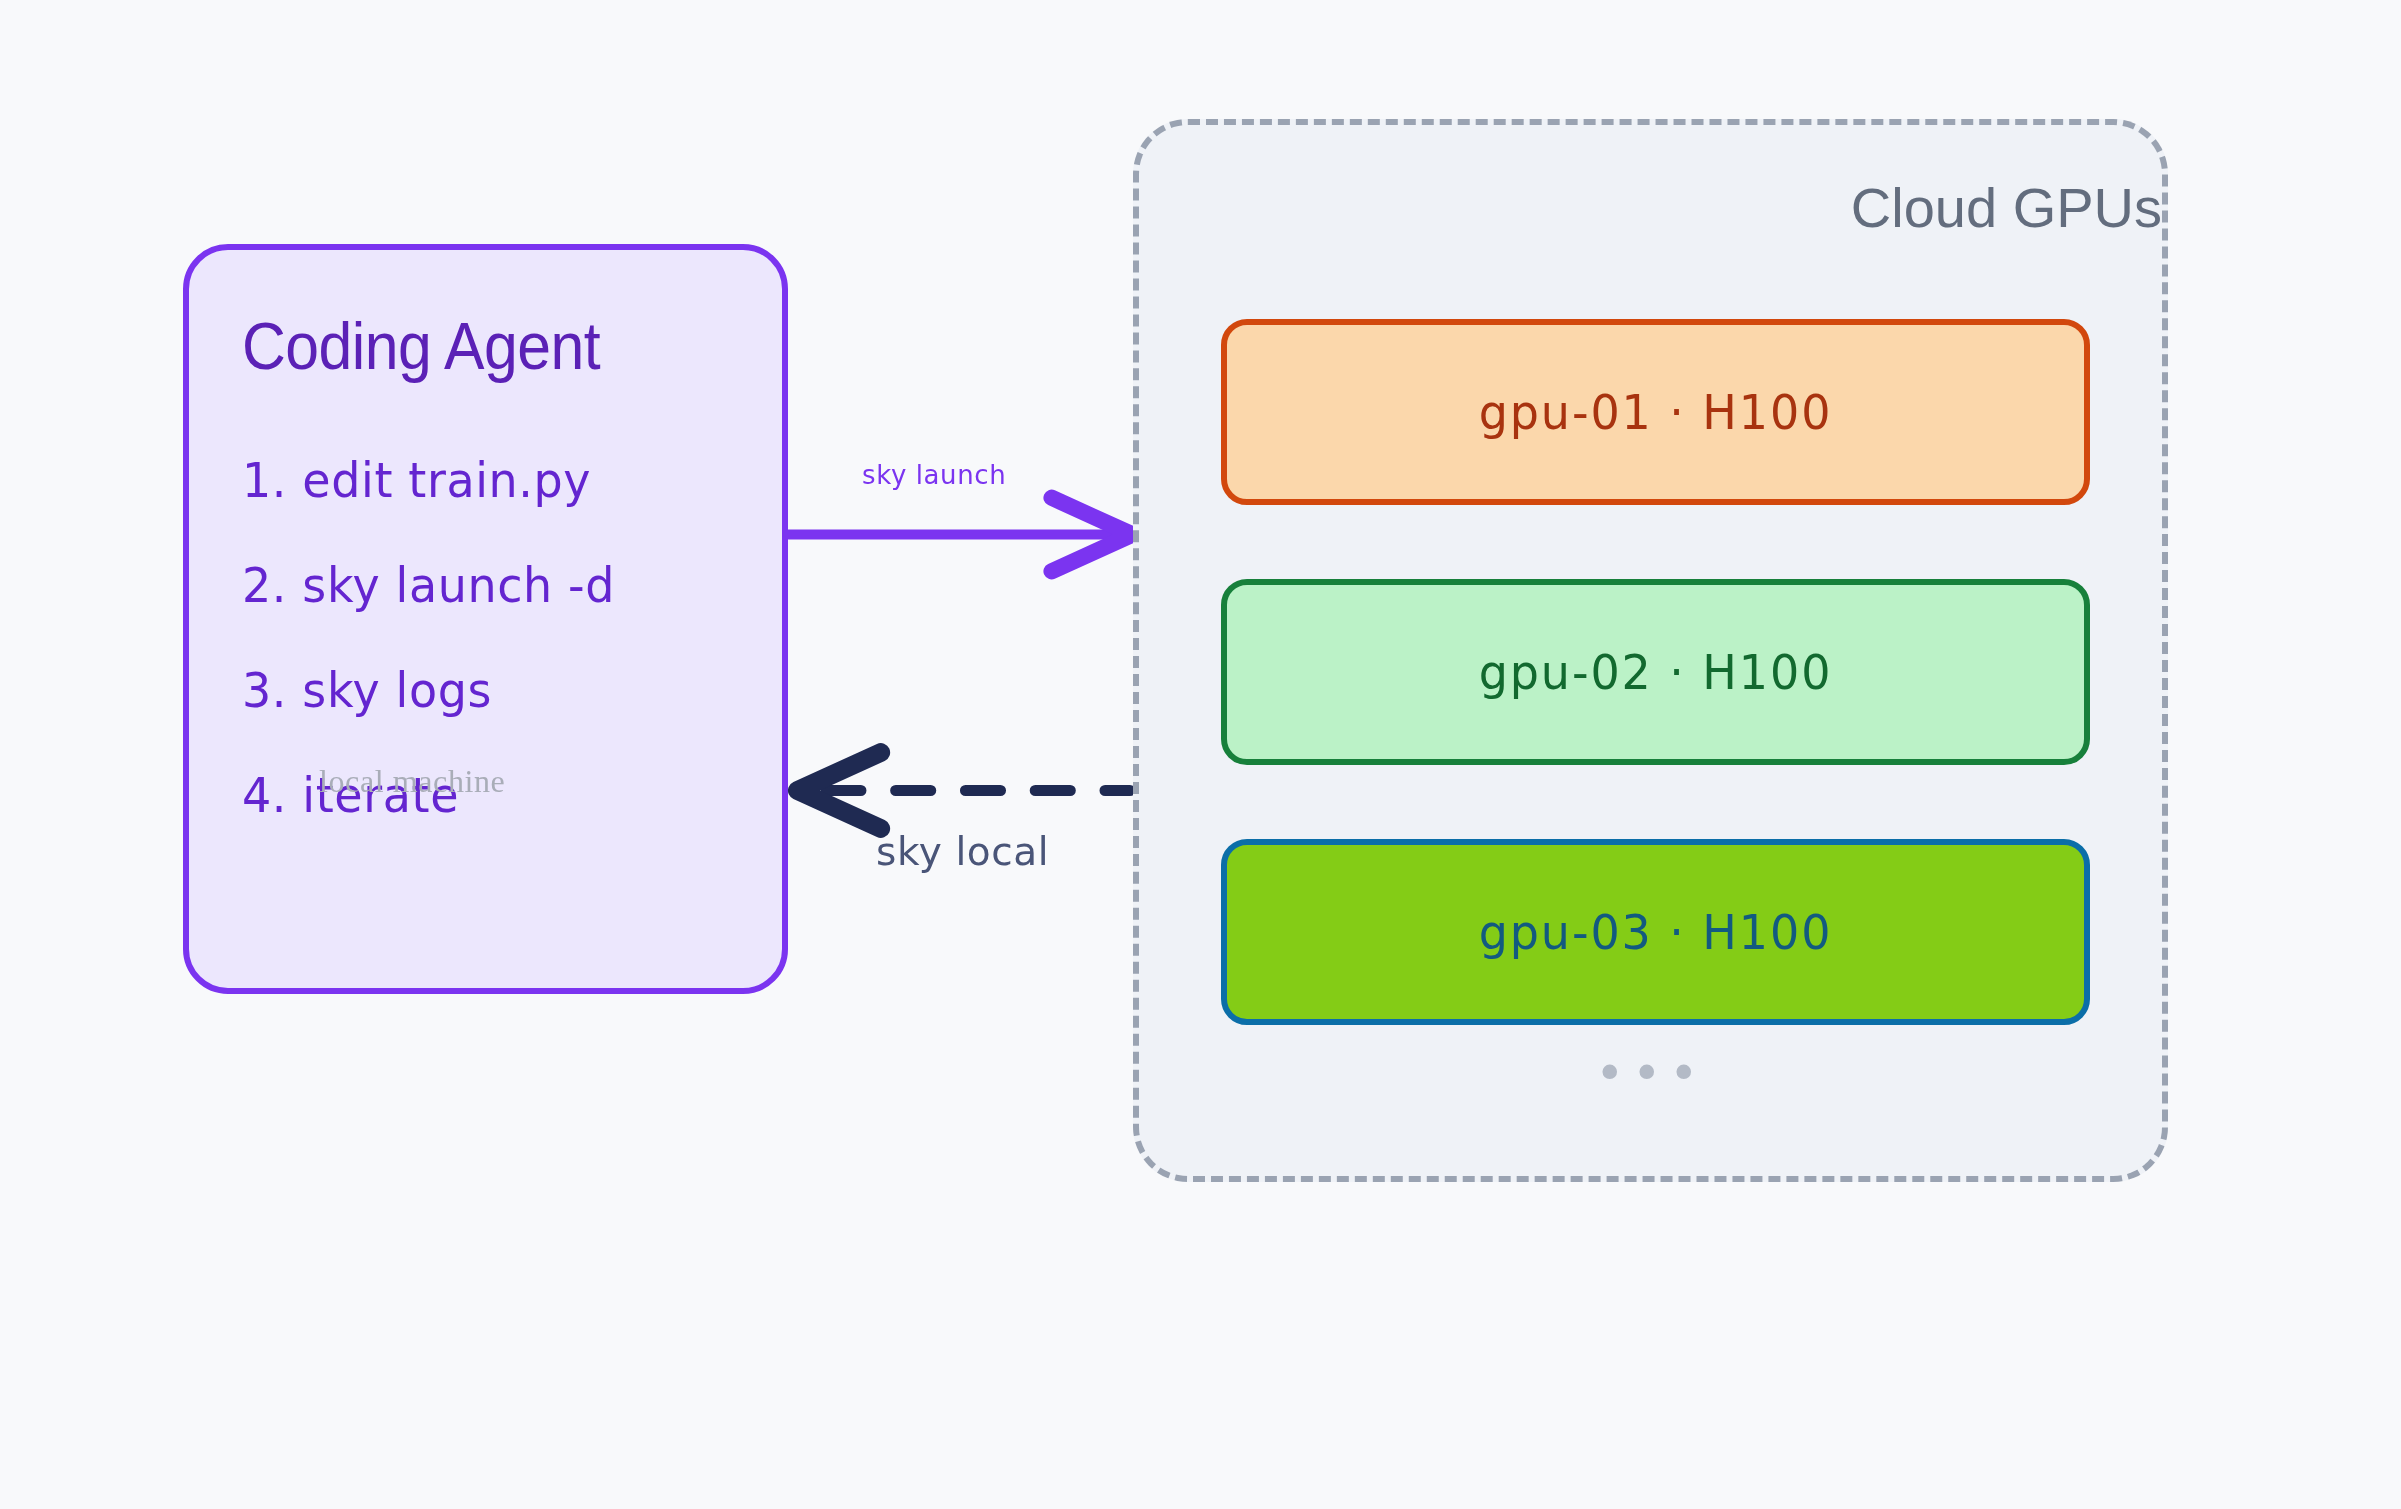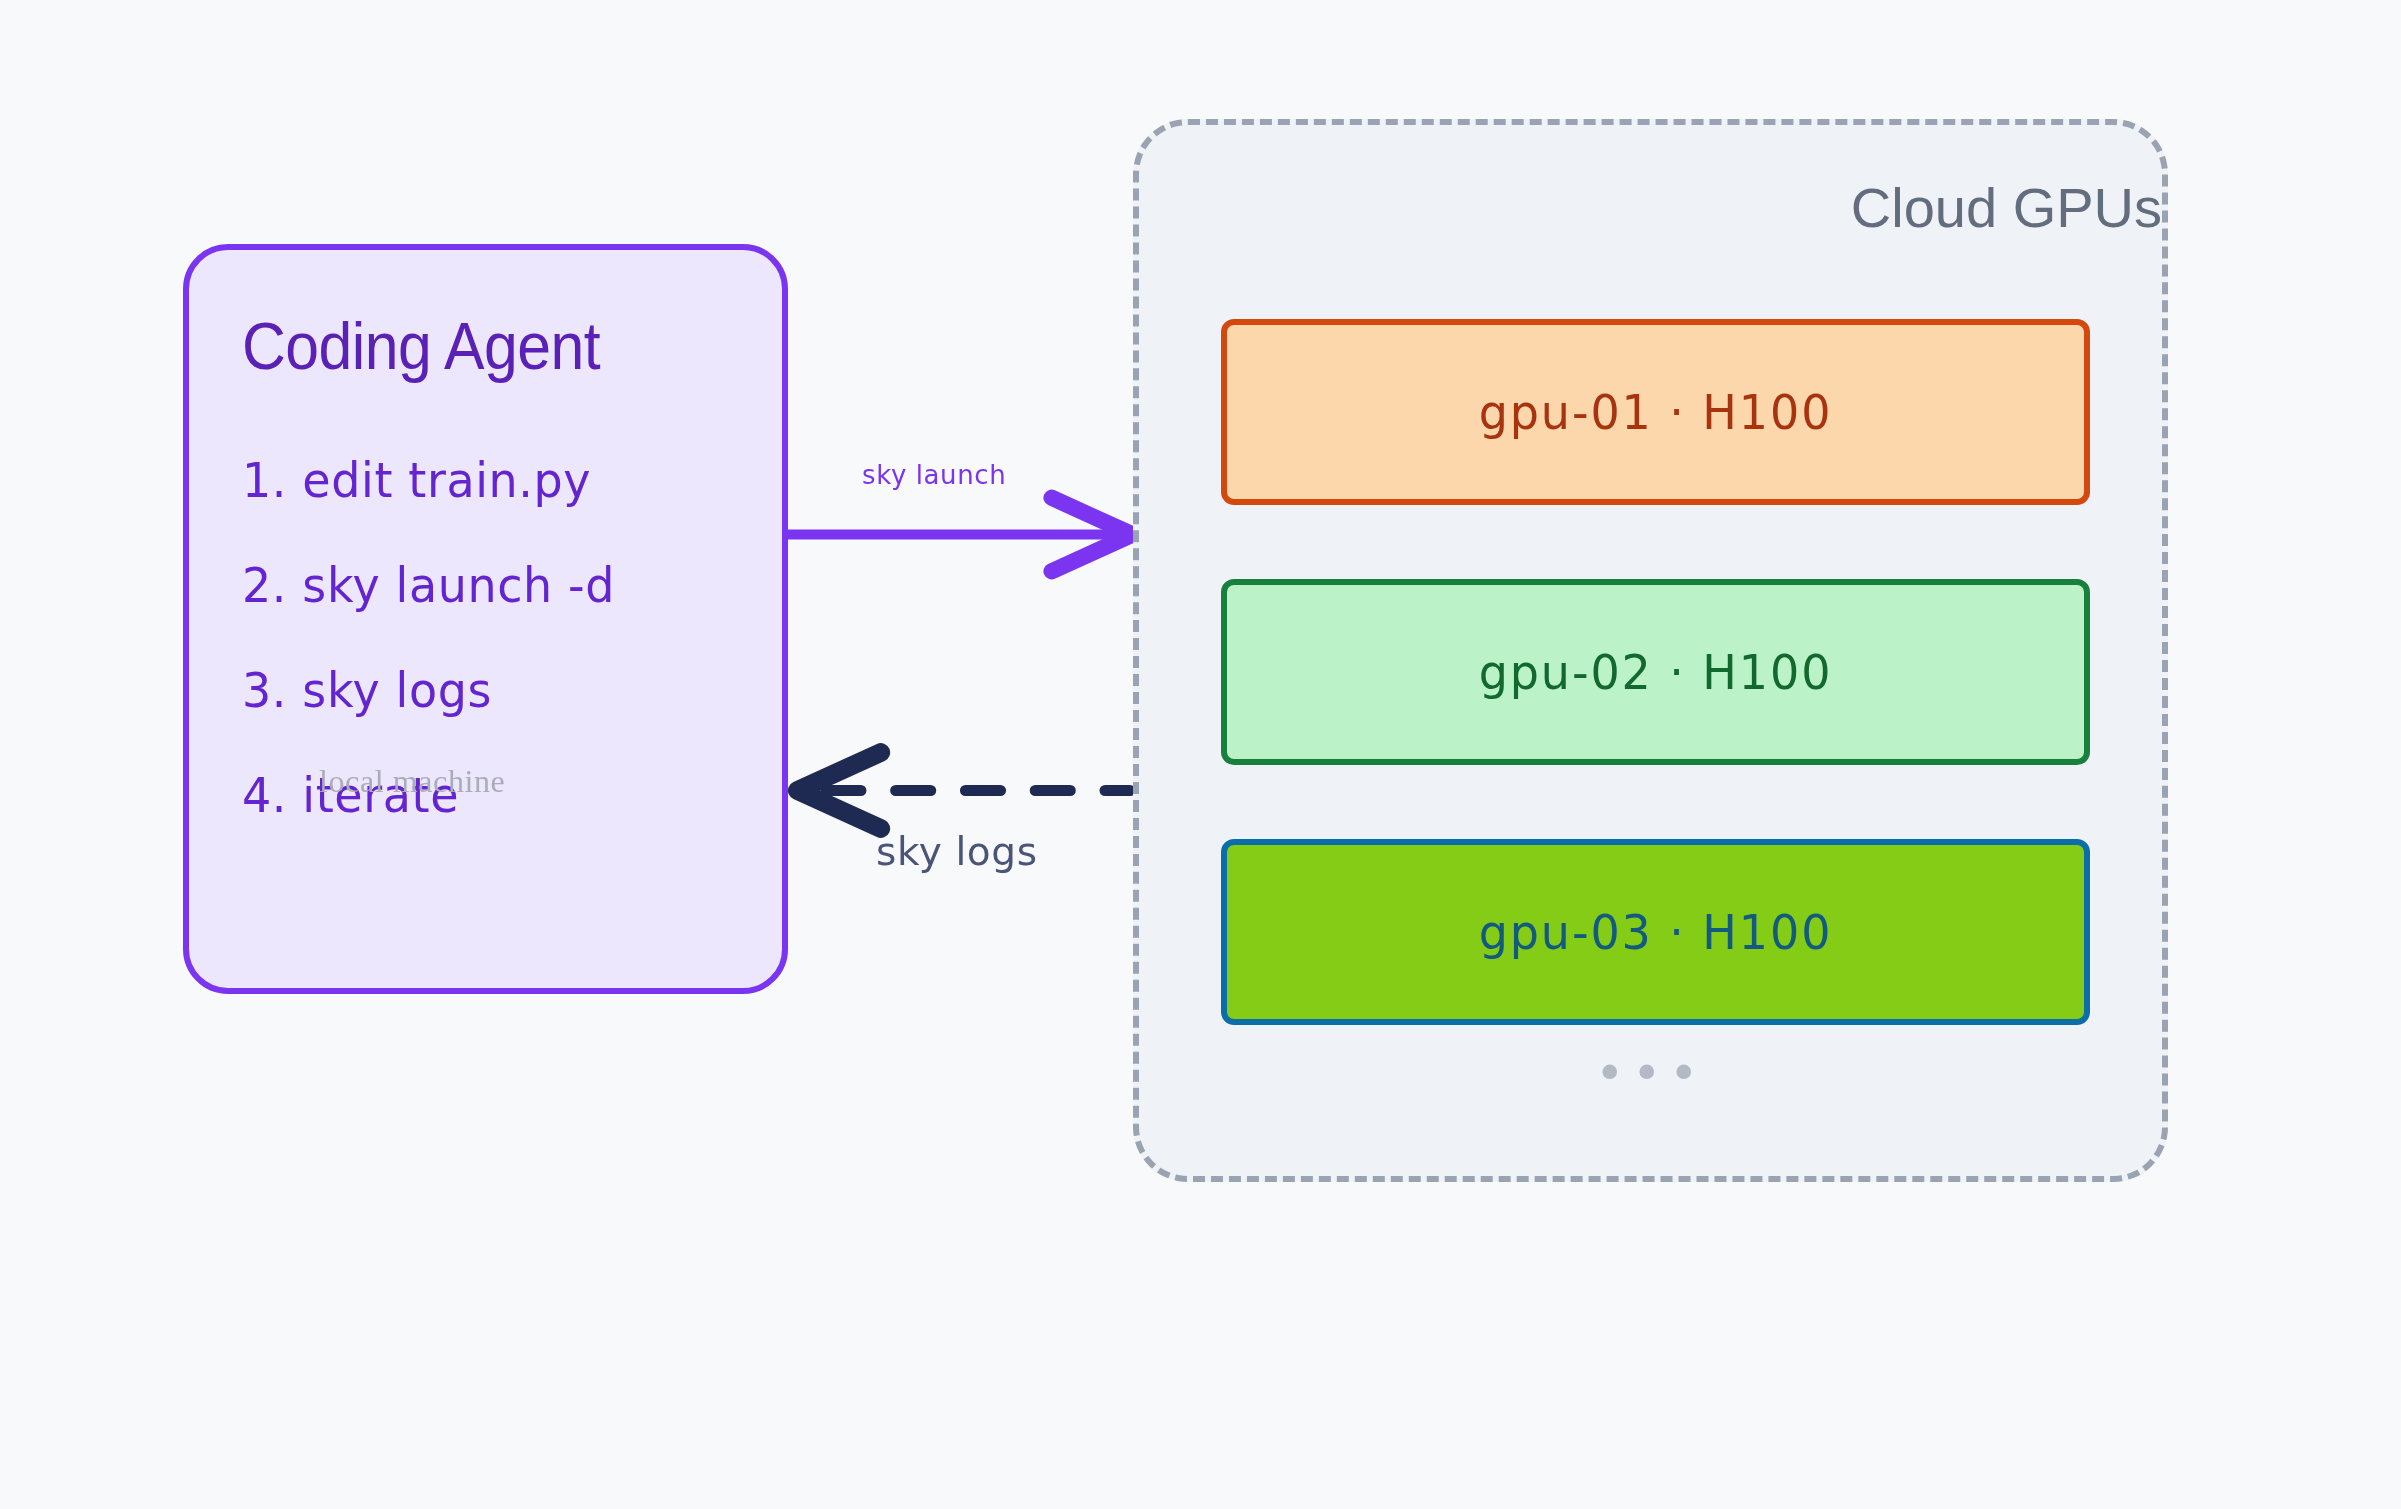--- a/index.html
+++ b/index.html
@@ -108,21 +108,21 @@
   #gpu-list {
     position: absolute;
     left: 82px;
     top: 194px;
     width: 869px;
   }
 
   .gpu-card {
     box-sizing: border-box;
     height: 186px;
-    border-radius: 13px;
+    border-radius: 26px;
     border-width: 6.3px;
     border-style: solid;
     display: flex;
     align-items: center;
     justify-content: center;
     margin-bottom: 74px;
   }
 
   .gpu-card .gpu-text {
     font-family: "DejaVu Sans", sans-serif;
@@ -199,21 +199,21 @@
     <polyline points="422,6 552,65 422,124" fill="none" stroke="#7b34f0" stroke-width="26" stroke-linecap="round" stroke-linejoin="round"></polyline>
   </svg>
 
   <div id="label-sky-launch" class="arrow-label" style="color: rgb(123, 52, 240);">sky launch</div>
 
   <svg id="arrow-logs-svg" class="arrow-svg" width="375" height="81" viewBox="0 0 600 130">
     <line x1="60" y1="65" x2="548" y2="65" stroke="#1f2a52" stroke-width="18" stroke-linecap="round" stroke-dasharray="56 56"></line>
     <polyline points="148,4 14,65 148,126" fill="none" stroke="#1f2a52" stroke-width="30" stroke-linecap="round" stroke-linejoin="round"></polyline>
   </svg>
 
-  <div id="label-sky-logs" class="arrow-label" style="color: rgb(74, 85, 120);">sky logs</div>
+  <div id="label-sky-logs" class="arrow-label" style="color: rgb(74, 85, 120);">sky local</div>
 
   <div id="cloud-panel" style="background: rgb(239, 242, 247); border-color: rgb(154, 163, 178);">
 
     <div id="cloud-title" style="color: rgb(99, 109, 126);">Cloud GPUs</div>
 
     <div id="gpu-list">
 
       <div class="gpu-card" id="gpu-card-0" style="background: rgb(251, 215, 171); border-color: rgb(210, 72, 13);">
         <span class="gpu-text" style="color: rgb(168, 51, 15);">gpu-01  ·   H100</span>
       </div>

